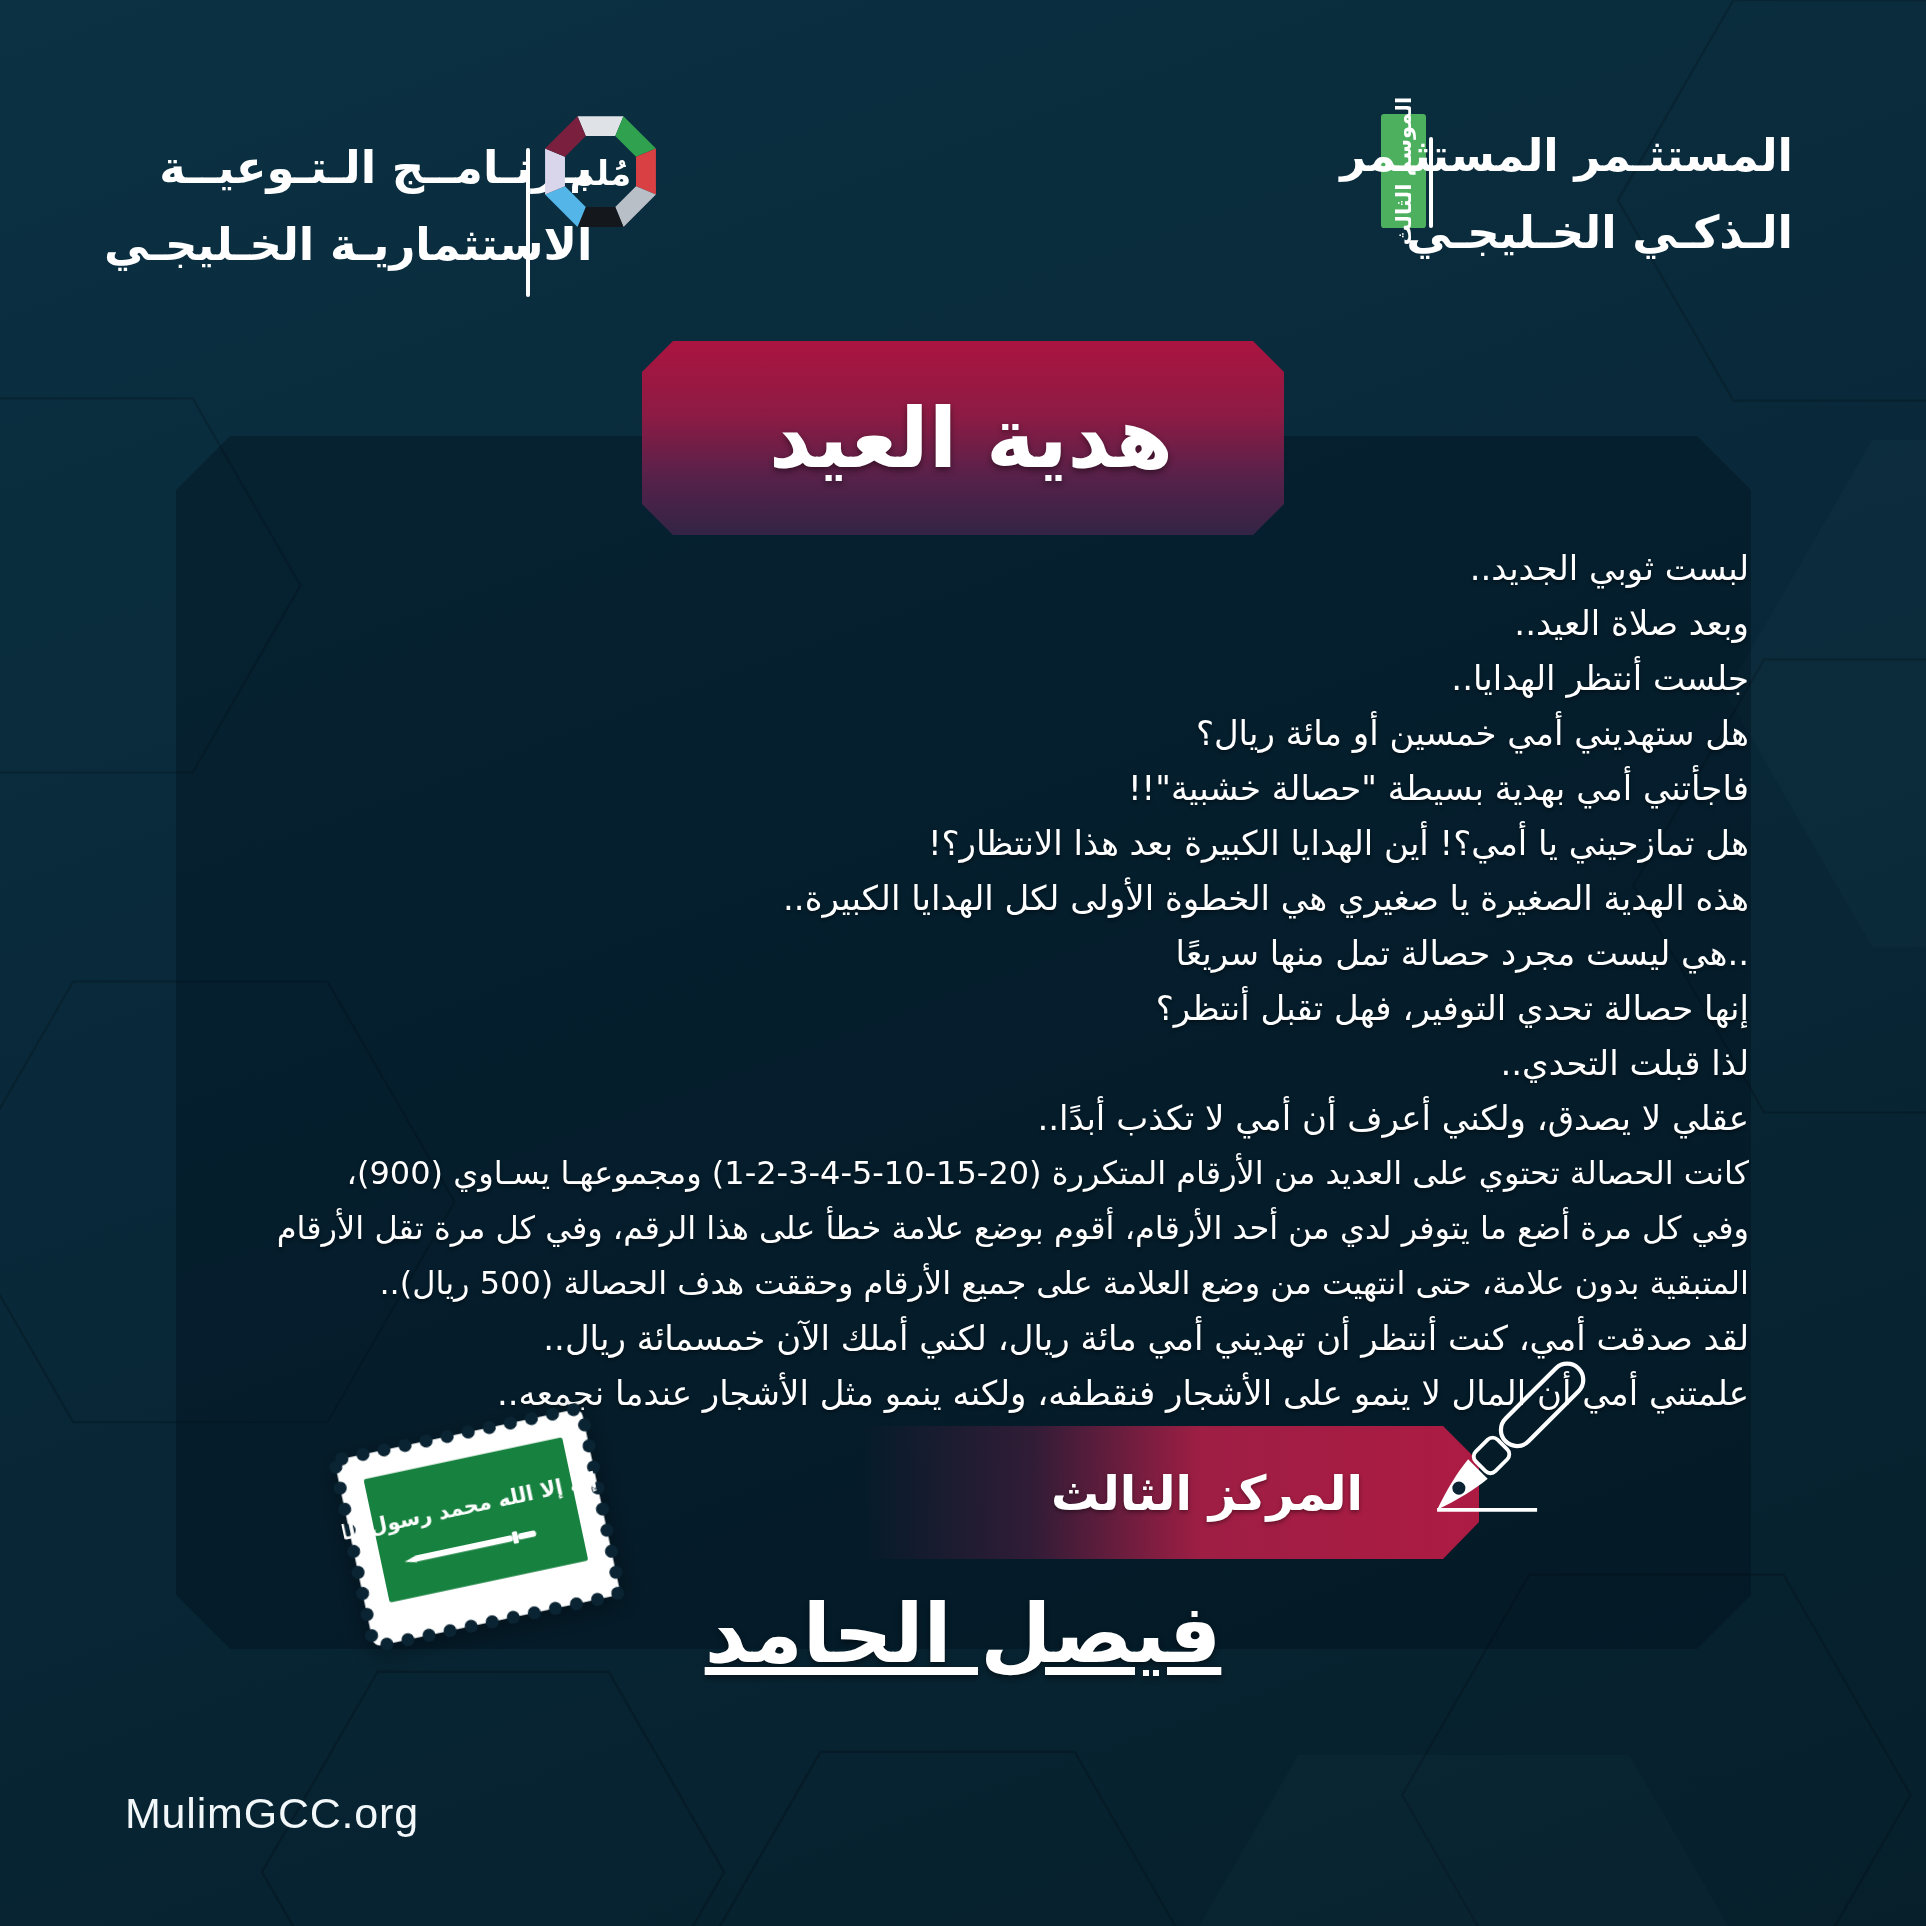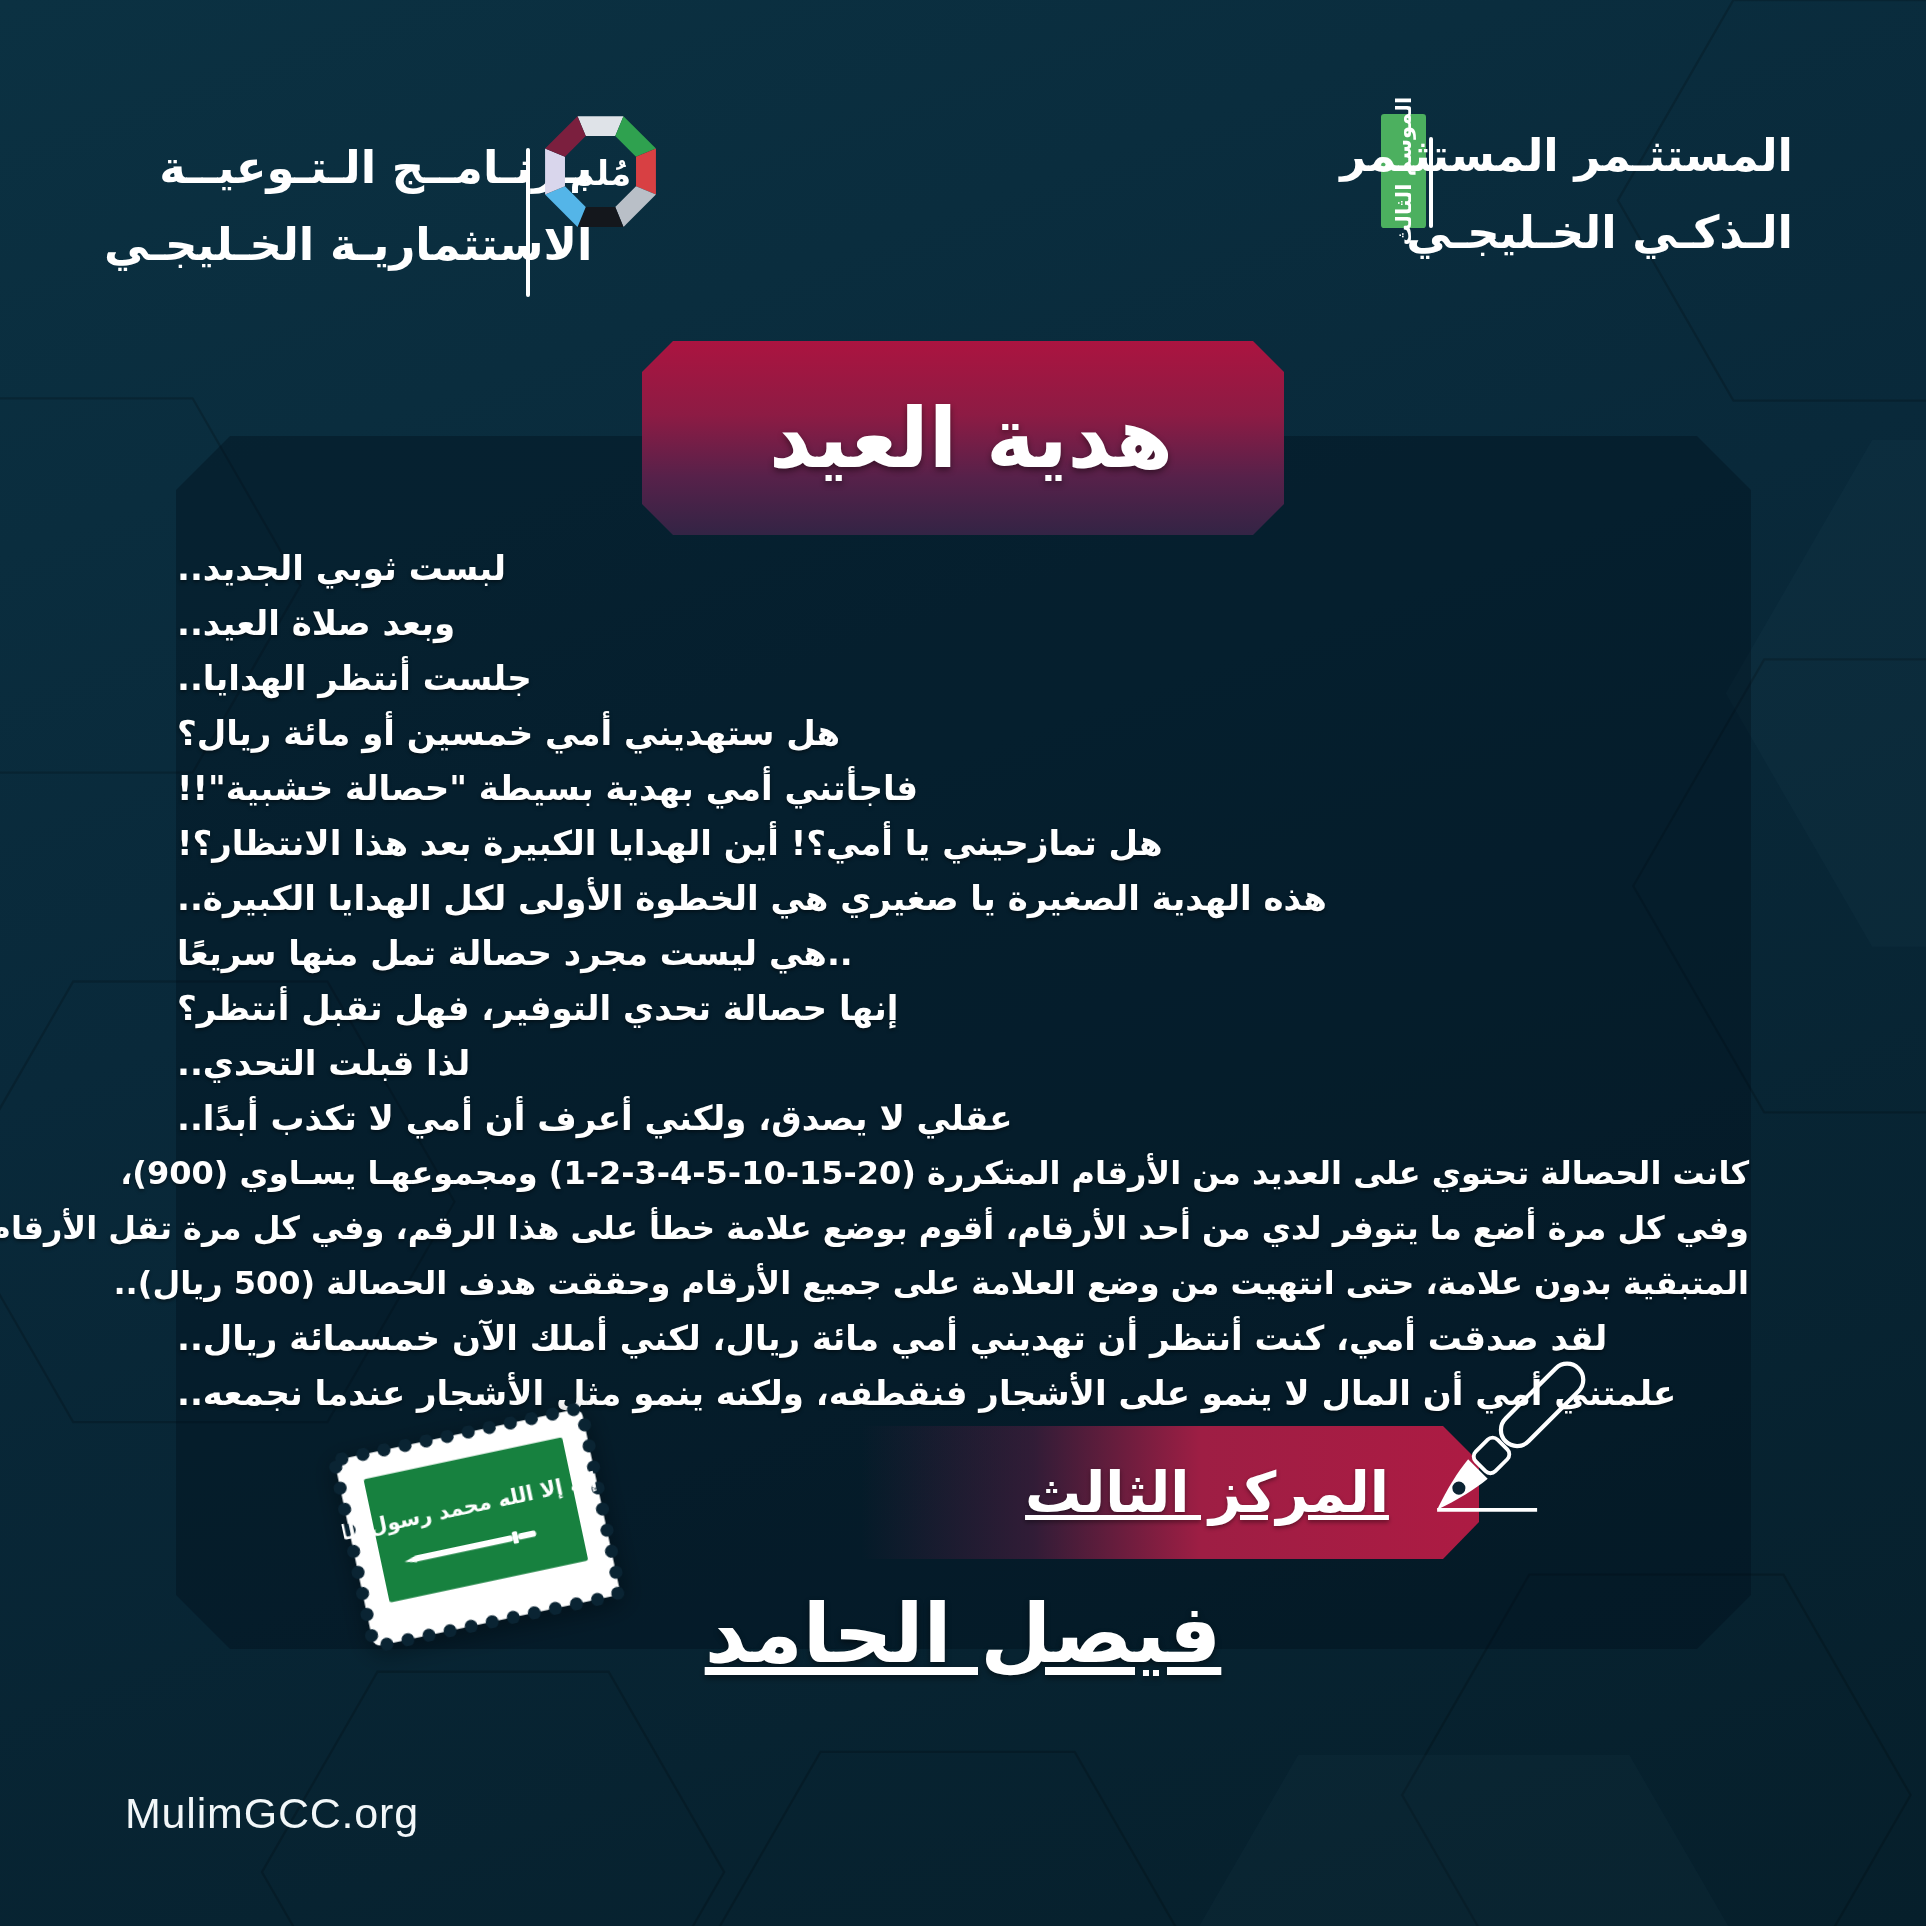--- a/index.html
+++ b/index.html
@@ -34,33 +34,33 @@
   .banner{position:absolute;left:642px;top:341px;width:642px;height:194px;
           background:linear-gradient(180deg,#ab1440 0%,#8d1b44 38%,#57214a 70%,#332445 100%);
           clip-path:polygon(31px 0,calc(100% - 31px) 0,100% 31px,100% calc(100% - 31px),
                     calc(100% - 31px) 100%,31px 100%,0 calc(100% - 31px),0 31px);
           display:flex;align-items:center;justify-content:center;}
   .banner-title{color:#fff;font-weight:700;font-size:83px;direction:rtl;
                 text-shadow:0 3.1px 6.2px rgba(0,0,0,.45);margin-left:16px;}
 
   
   .story{position:absolute;left:177px;top:541px;width:1572px;}
-  .body-line{font-weight:700;font-size:34px;line-height:55px;color:#fff;text-align:left;
+  .body-line{font-weight:400;font-size:34px;line-height:55px;color:#fff;text-align:right;
              white-space:nowrap;direction:rtl;text-shadow:0 2.3px 3.9px rgba(0,0,0,.45);}
   .body-line.long{font-size:32px;}
 
   
   .ribbon{position:absolute;left:861px;top:1426px;width:618px;height:133px;
           background:linear-gradient(90deg,rgba(40,36,66,0) 0%,rgba(94,29,68,0.5) 28%,
                      #9e1e44 55%,#ad1b43 100%);
           clip-path:polygon(0 0,582px 0,100% 36px,100% 96px,582px 100%,0 100%);
           display:flex;align-items:center;justify-content:center;padding-left:116px;
           padding-right:42px;box-sizing:border-box;}
-  .ribbon-label{color:#fff;font-weight:700;font-size:56px;direction:rtl;white-space:nowrap;
-                text-shadow:0 2.3px 4.6px rgba(0,0,0,.4);text-decoration:underline;}
+  .ribbon-label{color:#fff;font-weight:700;font-size:48px;direction:rtl;white-space:nowrap;
+                text-shadow:0 2.3px 4.6px rgba(0,0,0,.4);}
   .pen{position:absolute;left:1387px;top:1356px;}
 
   
   .stamp{position:absolute;left:345px;top:1426px;transform:rotate(-12deg);
          filter:drop-shadow(0 6.2px 12.3px rgba(0,0,0,.35));}
   .flag-shahada{font-weight:700;font-size:27px;fill:#fff;}
 
   
   .winner{position:absolute;left:0;top:1586px;width:100%;text-align:center;color:#fff;
           font-weight:700;font-size:82px;direction:rtl;text-shadow:0 3.1px 6.2px rgba(0,0,0,.45);text-decoration:underline;}

